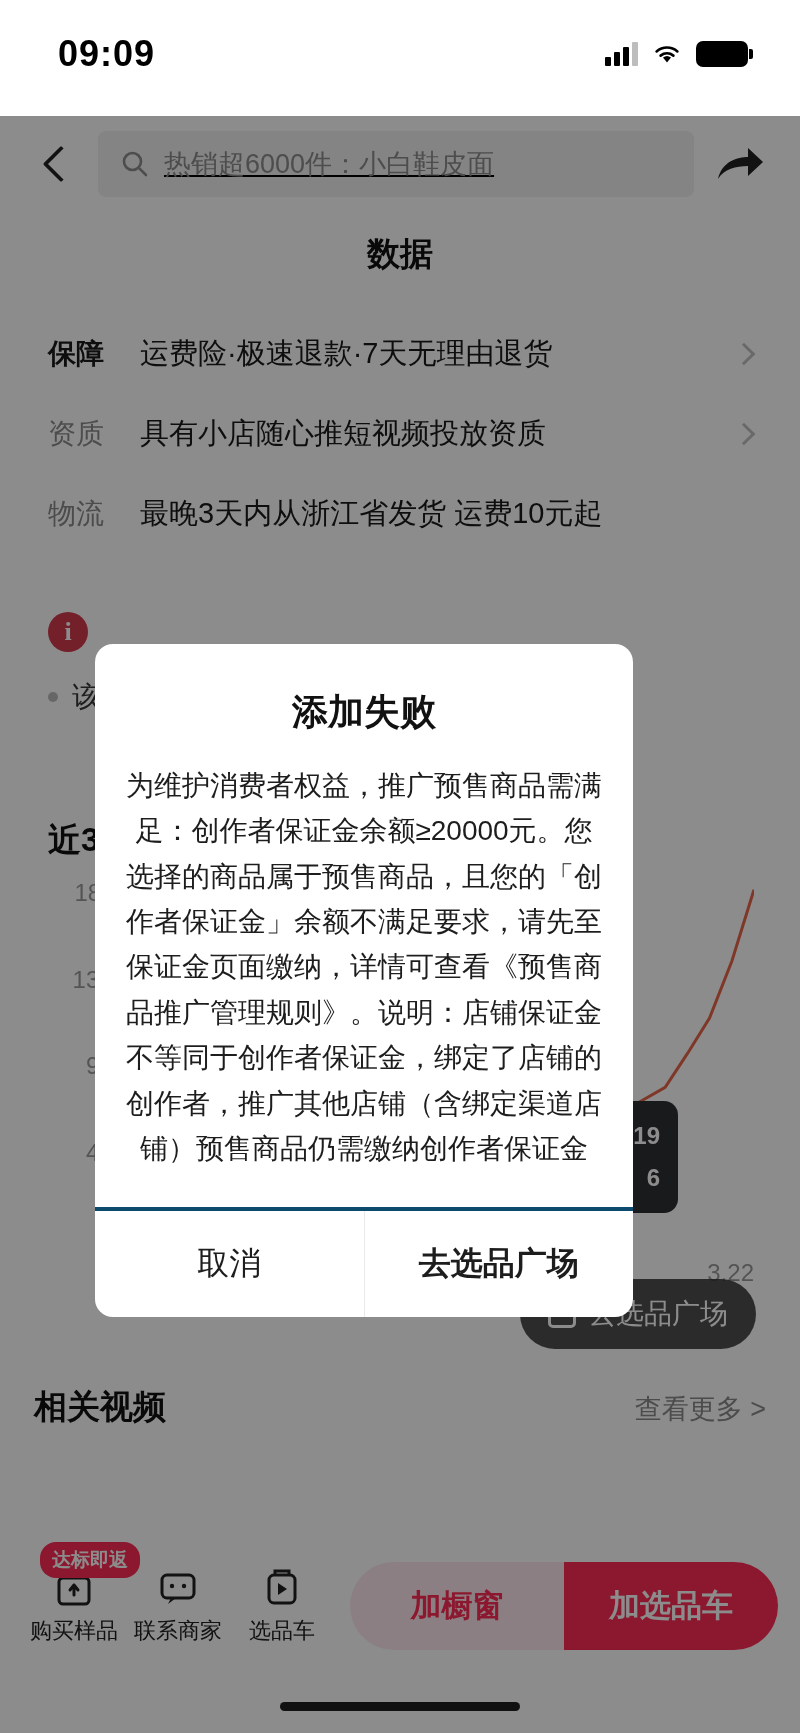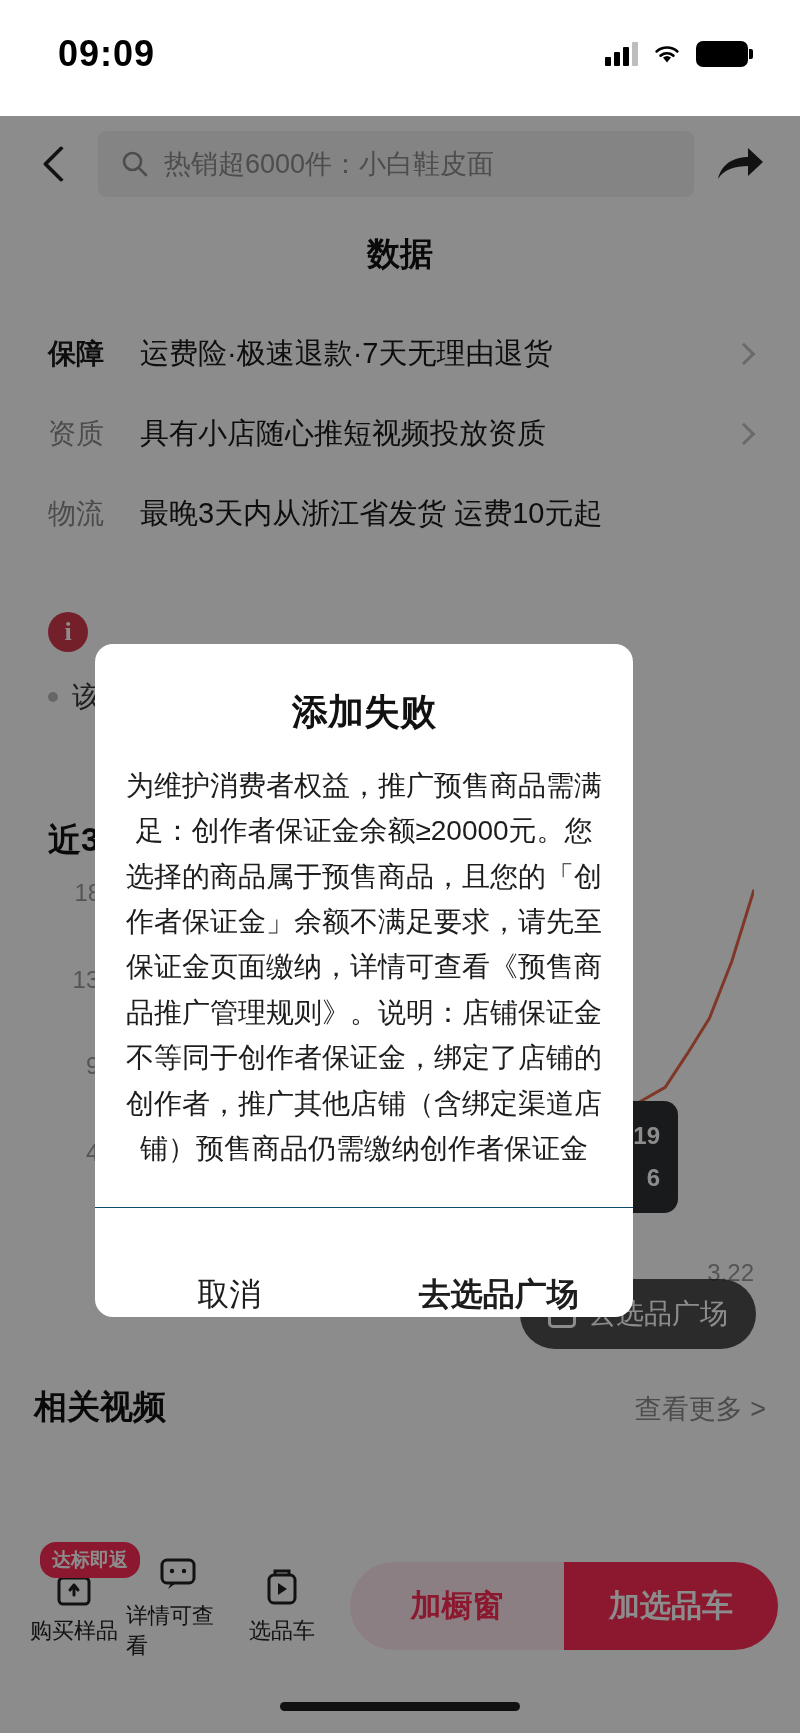--- a/index.html
+++ b/index.html
@@ -60,21 +60,21 @@
     gap: 20px; background: #fff;
   }
   .back-ico { width: 44px; height: 44px; position: relative; flex: 0 0 44px; }
   .back-ico:before {
     content: ""; position: absolute; left: 14px; top: 9px;
     width: 22px; height: 22px; border-left: 4px solid #222; border-bottom: 4px solid #222;
     transform: rotate(45deg); border-radius: 2px;
   }
   .search-field {
     flex: 1; height: 66px; background: #f0f0f0; border-radius: 8px;
-    display: flex; align-items: center; padding: 0 22px; gap: 14px;
+    display: flex; align-items: center; padding: 0 22px; gap: 14px; text-decoration: underline;
   }
   .mag { width: 30px; height: 30px; flex: 0 0 30px; }
   .search-ph { font-size: 27px; color: #8c8c8c; white-space: nowrap; }
   .share-ico { width: 52px; height: 46px; flex: 0 0 52px; }
 
   
   .tabs {
     height: 84px; flex: 0 0 84px; display: flex; align-items: center;
     background: #fff;
   }
@@ -200,21 +200,21 @@
     background: #fff; border-radius: 18px; overflow: hidden;
   }
   .modal-title {
     text-align: center; font-size: 36px; font-weight: bold; color: #111;
     padding: 44px 0 0;
   }
   .modal-body {
     padding: 26px 28px 36px; font-size: 28px; color: #1d1d1d; line-height: 1.62;
     text-align: center;
   }
-  .modal-actions { display: flex; border-top: 1px solid #0c4a6e; height: 110px; align-items: flex-end; }
+  .modal-actions { display: flex; border-top: 4px solid #0c4a6e; height: 110px; }
   .modal-btn {
     flex: 1; display: flex; align-items: center; justify-content: center;
     font-size: 32px; color: #1d1d1d;
   }
   .modal-btn.primary { font-weight: bold; }
   .modal-sep { width: 1px; background: #e9e9e9; }
 </style>
 </head>
 <body>
 
@@ -347,21 +347,21 @@
           </svg>
         <span class="bb-label">购买样品</span>
       </div>
       <div class="bb-item">
         <svg class="bb-ico" viewBox="0 0 42 42">
             <rect x="5" y="9" width="32" height="23" rx="5" stroke="#222" stroke-width="3" fill="none"></rect>
             <path d="M14 32l-3 6 8-6z" fill="#222"></path>
             <circle cx="15" cy="20" r="2.2" fill="#222"></circle>
             <circle cx="27" cy="20" r="2.2" fill="#222"></circle>
           </svg>
-        <span class="bb-label">详情可查看</span>
+        <span class="bb-label">联系商家</span>
       </div>
       <div class="bb-item">
         <svg class="bb-ico" viewBox="0 0 42 42">
             <rect x="8" y="9" width="26" height="28" rx="5" stroke="#222" stroke-width="3" fill="none"></rect>
             <path d="M17 17l9 6-9 6z" fill="#222"></path>
             <path d="M14 9V5h14v4" stroke="#222" stroke-width="3" fill="none"></path>
           </svg>
         <span class="bb-label">选品车</span>
       </div>
       <div class="bb-actions">

